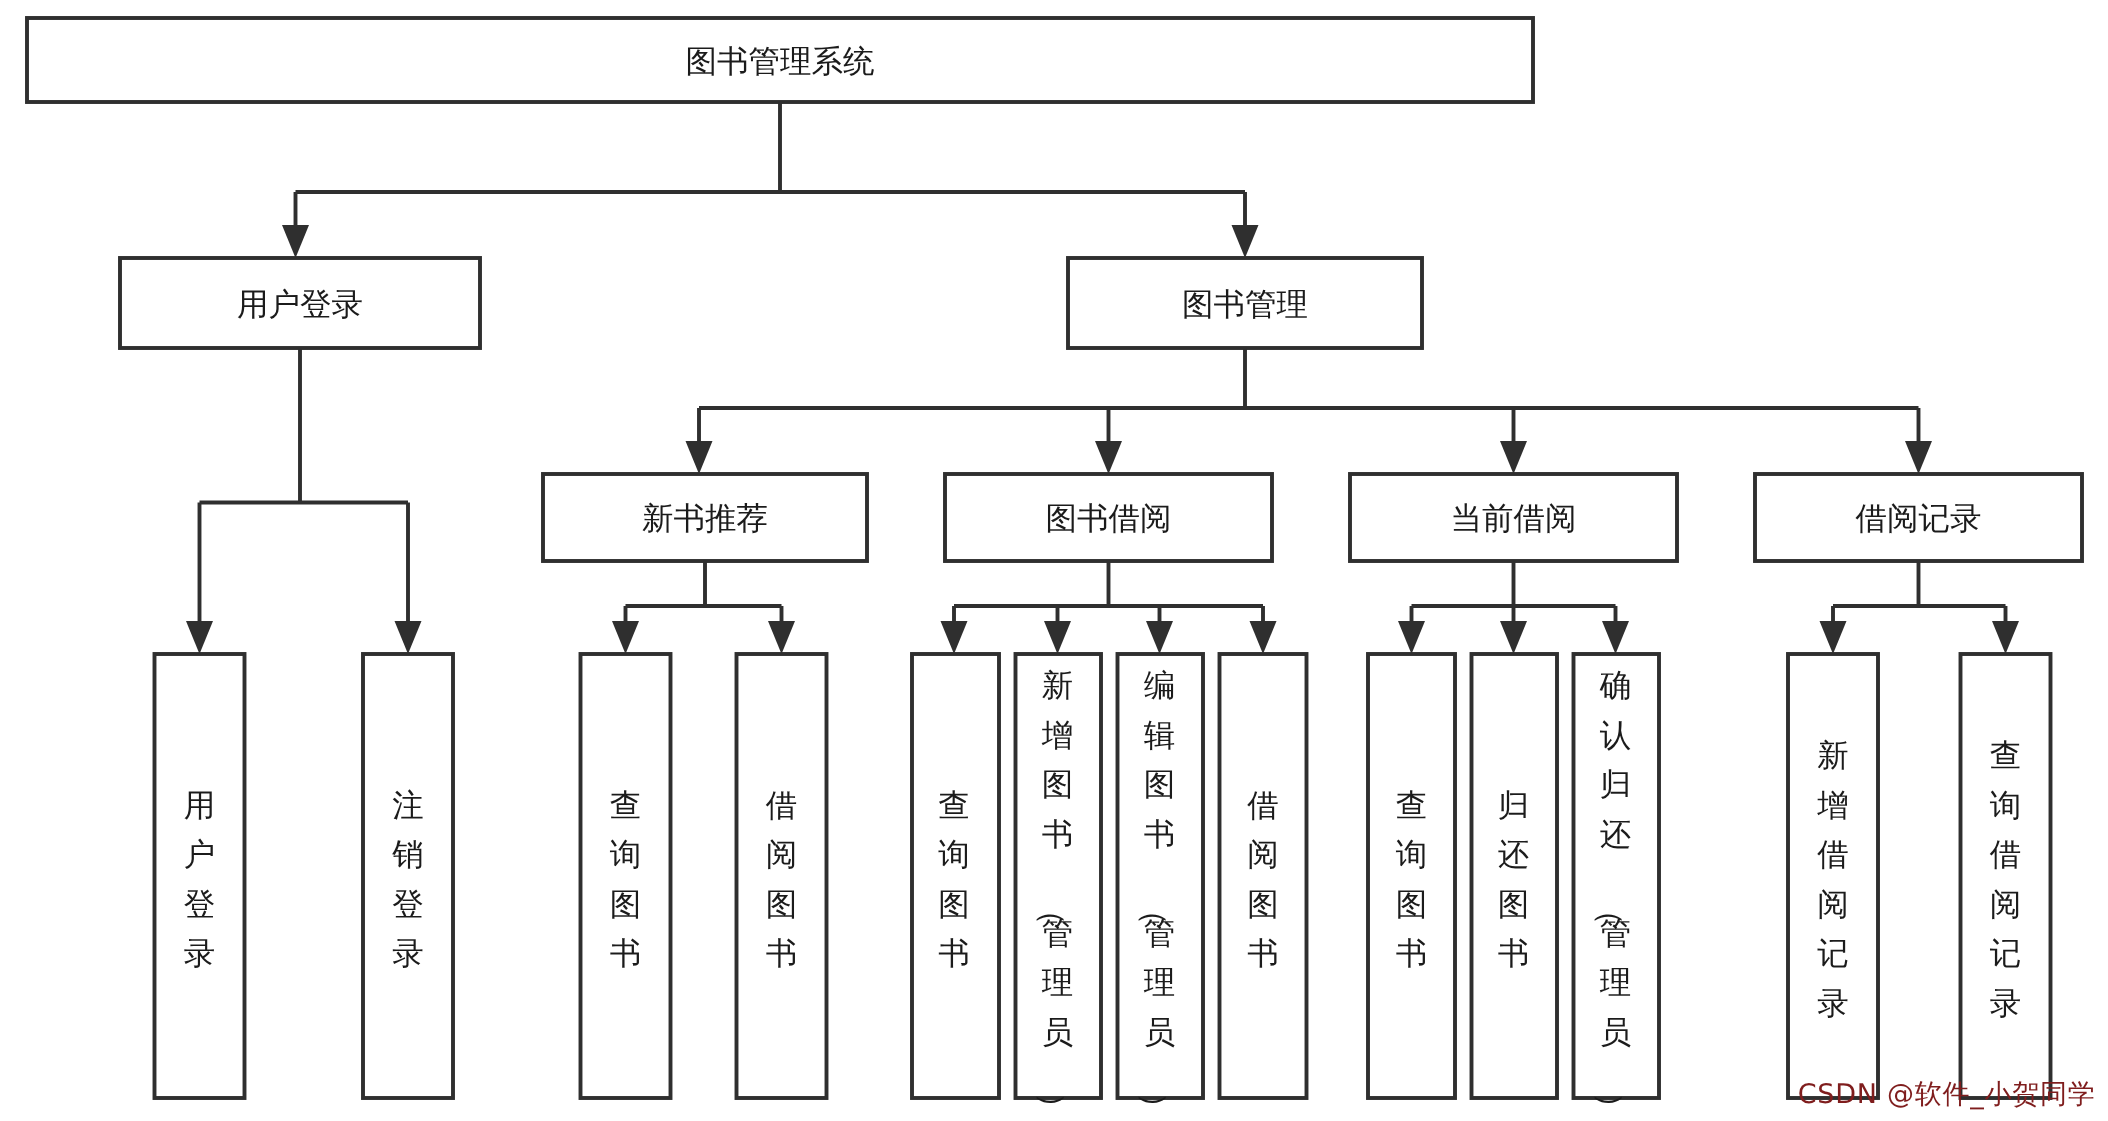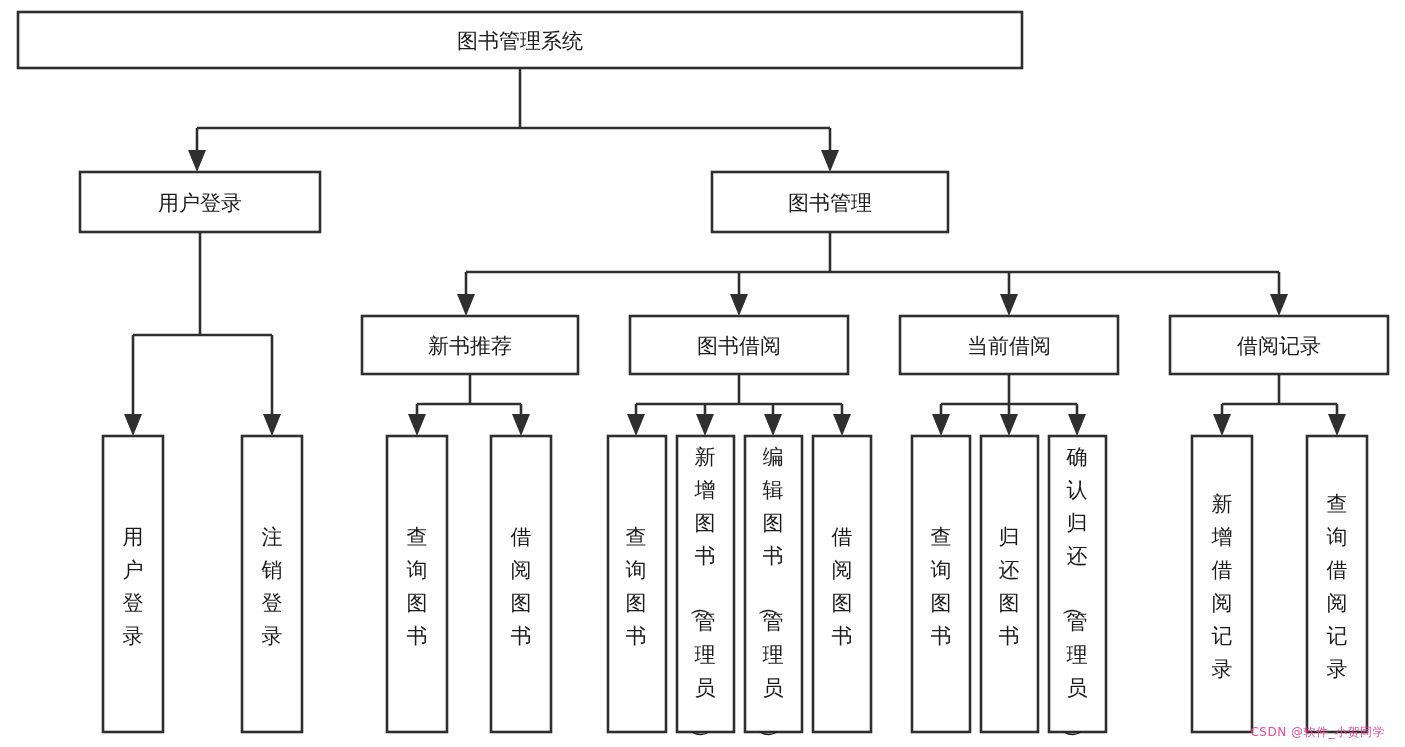--- a/index.html
+++ b/index.html
@@ -50,25 +50,25 @@
     dominant-baseline: middle;
   }
   .node-label-v {
     font-family: "DejaVu Sans", "Liberation Sans", sans-serif;
     font-size: 21px;
     fill: #1b1b1b;
     text-anchor: middle;
   }
   .watermark {
     position: absolute;
-    right: 20px;
+    right: 8px;
     bottom: 6px;
     font-family: "DejaVu Sans", "Liberation Sans", sans-serif;
-    font-size: 12px;
-    color: #ec4899;
+    font-size: 18px;
+    color: #7f1d1d;
     white-space: nowrap;
     letter-spacing: 0.5px;
     pointer-events: none;
   }
 </style>
 </head>
 <body>
 
 <div id="diagram-root">
 

